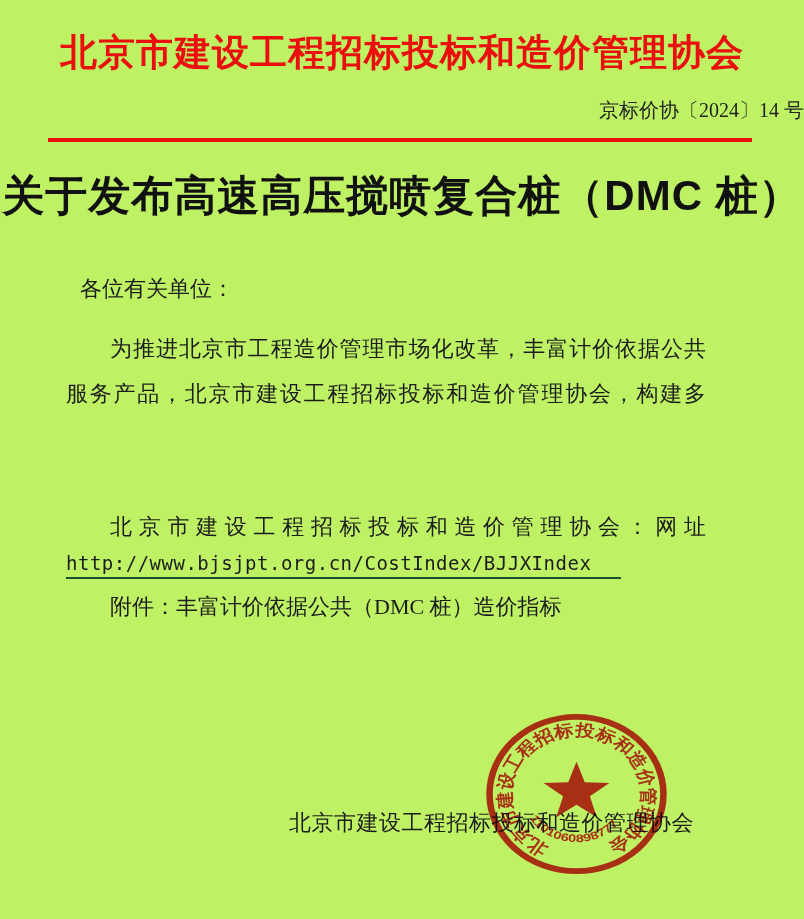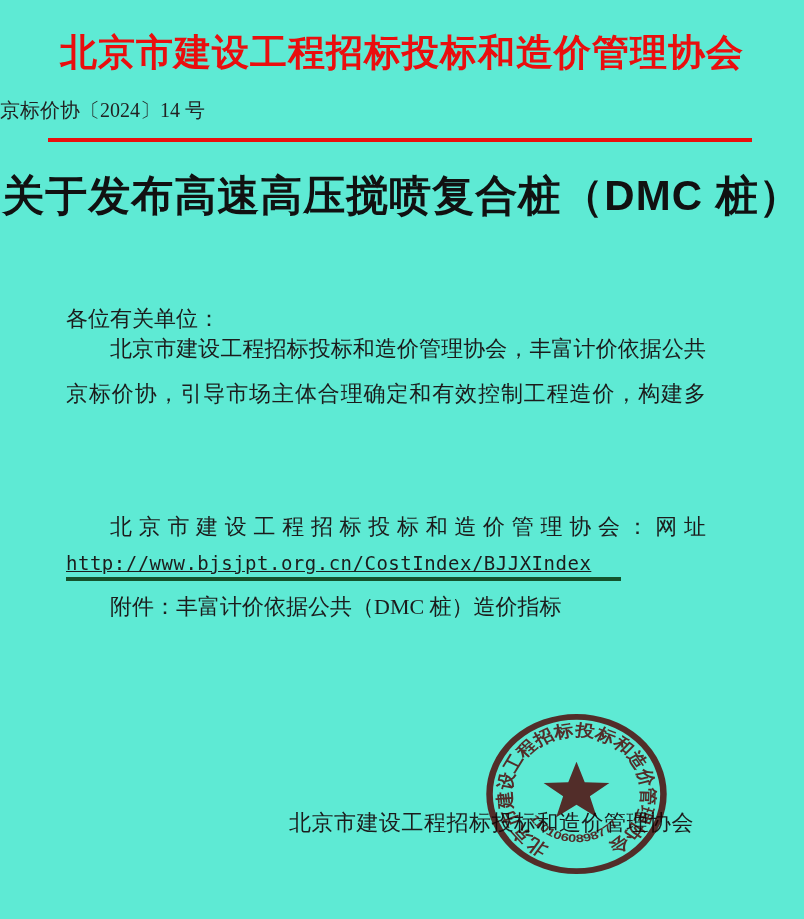--- a/index.html
+++ b/index.html
@@ -1,36 +1,36 @@
 <!DOCTYPE html>
 <html><head>
 <meta charset="utf-8">
 <style>
   html,body{margin:0;padding:0;background:#ffffff;}
   .page{
     position:relative;
     width:804px;height:919px;
-    background:#5eead4;
+    background:#bef264;
     overflow:hidden;
     font-family:"Liberation Serif", serif;
     color:#1c1c1c;
   }
   .org-title{
     position:absolute;top:28px;left:0;width:100%;
     text-align:center;
     font-family:"Liberation Sans", sans-serif;
     font-weight:900;
     font-size:37px;
     letter-spacing:1px;
     color:#ea0e0e;
     white-space:nowrap;
   }
   .doc-number{
     position:absolute;top:97px;left:0;width:100%;
-    text-align:left;
+    text-align:right;
     font-size:20px;
     color:#222;
     white-space:nowrap;
   }
   .red-rule{
     position:absolute;left:48px;top:138px;
     width:704px;height:4px;
     background:#ea0e0e;
   }
   .doc-title{
@@ -56,25 +56,24 @@
     white-space:normal;
     text-align:justify;
     text-align-last:justify;
   }
   .indent{ text-indent:44px; }
   .url-line{
     position:absolute;left:66px;top:552px;
     font-family:"DejaVu Sans Mono", monospace;
     font-size:19px;
     color:#1c1c1c;
-    border-bottom:4px solid #14532d;
+    border-bottom:2px solid #14532d;
     padding:0 30px 3px 0;
     letter-spacing:0.5px;
     white-space:nowrap;
-    text-decoration:underline;
   }
   .signature{
     position:absolute;top:808px;right:110px;
     font-size:22px;
     letter-spacing:0.5px;
     color:#1c1c1c;
     white-space:nowrap;
   }
   .date-line{
     position:absolute;top:845px;right:150px;
@@ -100,24 +99,24 @@
 <div class="page">
 
   <div class="org-title">北京市建设工程招标投标和造价管理协会</div>
 
   <div class="doc-number">京标价协〔2024〕14 号</div>
 
   <div class="red-rule"></div>
 
   <div class="doc-title l1">关于发布高速高压搅喷复合桩（DMC 桩）</div>
 
-  <div class="body-line" style="top:304px;">各位有关单位：</div>
+  <div class="body-line" style="top:274px;margin-left:14px;">各位有关单位：</div>
 
-  <div class="body-line justify-line indent" style="top:334px;">北京市建设工程招标投标和造价管理协会，丰富计价依据公共</div>
-  <div class="body-line justify-line" style="top:379px;">京标价协，引导市场主体合理确定和有效控制工程造价，构建多</div>
+  <div class="body-line justify-line indent" style="top:334px;">为推进北京市工程造价管理市场化改革，丰富计价依据公共</div>
+  <div class="body-line justify-line" style="top:379px;">服务产品，北京市建设工程招标投标和造价管理协会，构建多</div>
 
   <div class="body-line justify-line indent" style="top:512px;">北京市建设工程招标投标和造价管理协会：网址</div>
 
   <div class="url-line">http://www.bjsjpt.org.cn/CostIndex/BJJXIndex</div>
 
   <div class="body-line indent" style="top:592px;">附件：丰富计价依据公共（DMC 桩）造价指标</div>
 
   <div class="signature">北京市建设工程招标投标和造价管理协会</div>
 
 

